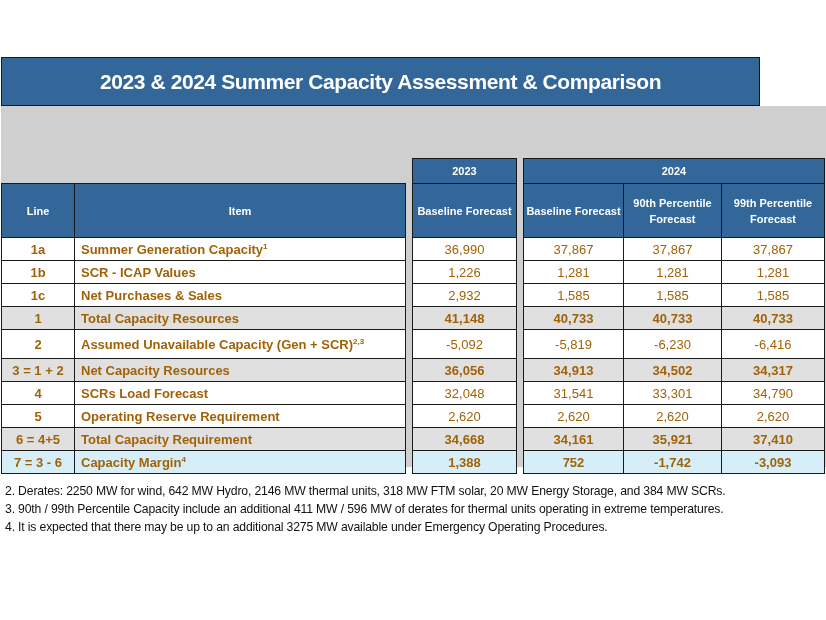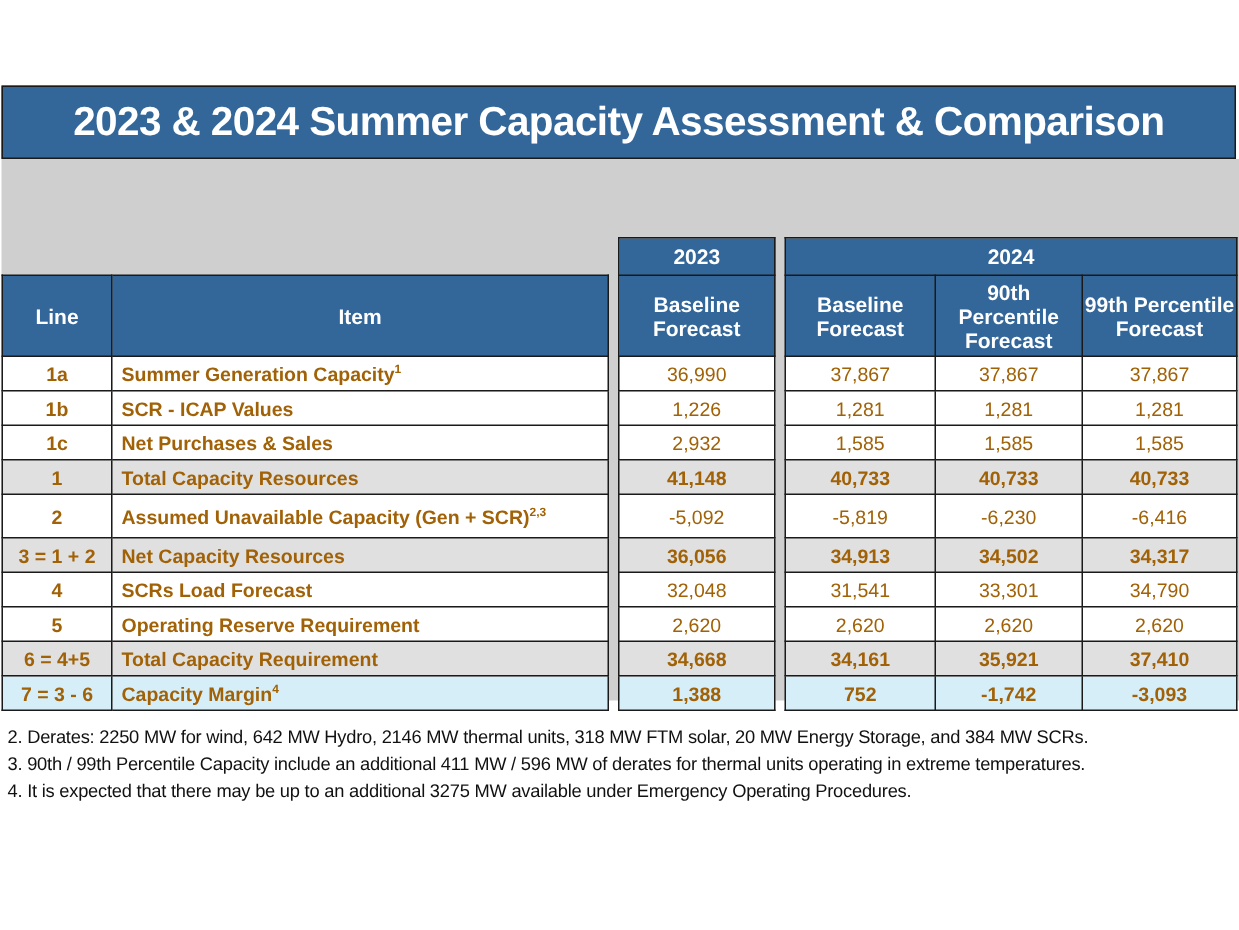--- a/index.html
+++ b/index.html
@@ -1,32 +1,32 @@
 <!DOCTYPE html>
 <html><head>
 <meta charset="utf-8">
 <style>
   html, body { margin: 0; padding: 0; background: #ffffff; }
   body { width: 826px; height: 620px; position: relative; overflow: hidden; font-family: "Liberation Sans", sans-serif; }
 
   .title-bar {
-    position: absolute; left: 1px; top: 57px; width: 823px; height: 49px;
+    position: absolute; left: 1px; top: 57px; width: 759px; height: 49px;
     background: #336699; border: 1px solid #1a1a1a; box-sizing: border-box;
     display: flex; align-items: center; justify-content: center;
-    color: #ffffff; font-weight: bold; font-size: 27px; letter-spacing: -0.4px;
+    color: #ffffff; font-weight: bold; font-size: 21px; letter-spacing: -0.4px;
   }
   .gray-bg {
     position: absolute; left: 1px; top: 106px; width: 825px; height: 361px;
     background: #cfcfcf;
   }
 
   .tbl { position: absolute; border-collapse: collapse; }
   .tbl td, .tbl th { border: 1.5px solid #1a1a1a; padding: 0; box-sizing: border-box; text-align: center; vertical-align: middle; }
 
-  .hdr { background: #336699; color: #ffffff; font-weight: bold; font-size: 14px; line-height: 16px; }
+  .hdr { background: #336699; color: #ffffff; font-weight: bold; font-size: 11px; line-height: 16px; }
   .cell { background: #ffffff; color: #a16207; font-size: 13px; height: 23px; }
   .cell.item { text-align: left; padding-left: 6px; font-weight: bold; }
   .cell.line { font-weight: bold; }
   .row-total td { background: #e0e0e0; font-weight: bold; }
   .row-margin td { background: #d6eef8; font-weight: bold; }
   .row-tall td { height: 29px; }
   sup { font-size: 8px; line-height: 0; vertical-align: super; }
 
   #tbl-left { left: 1px; top: 183px; width: 405px; }
   #tbl-2023 { left: 412px; top: 158px; width: 105px; }

